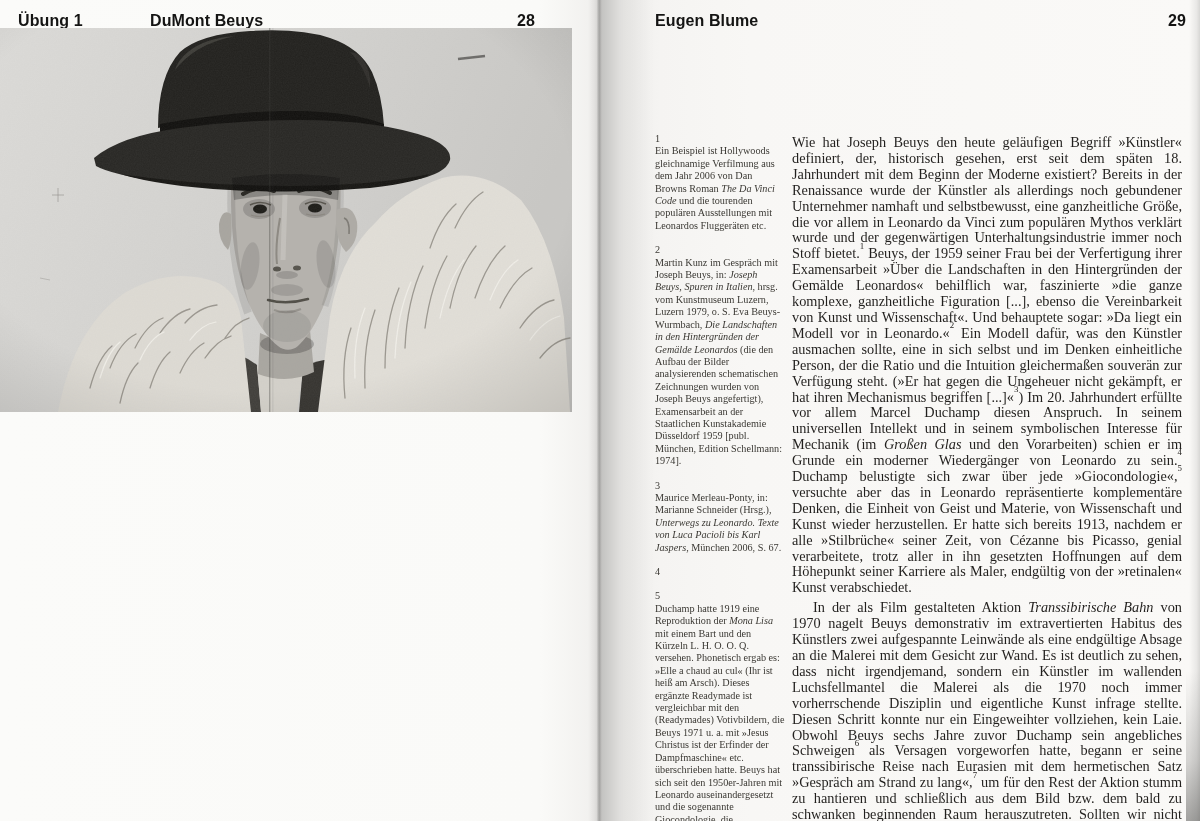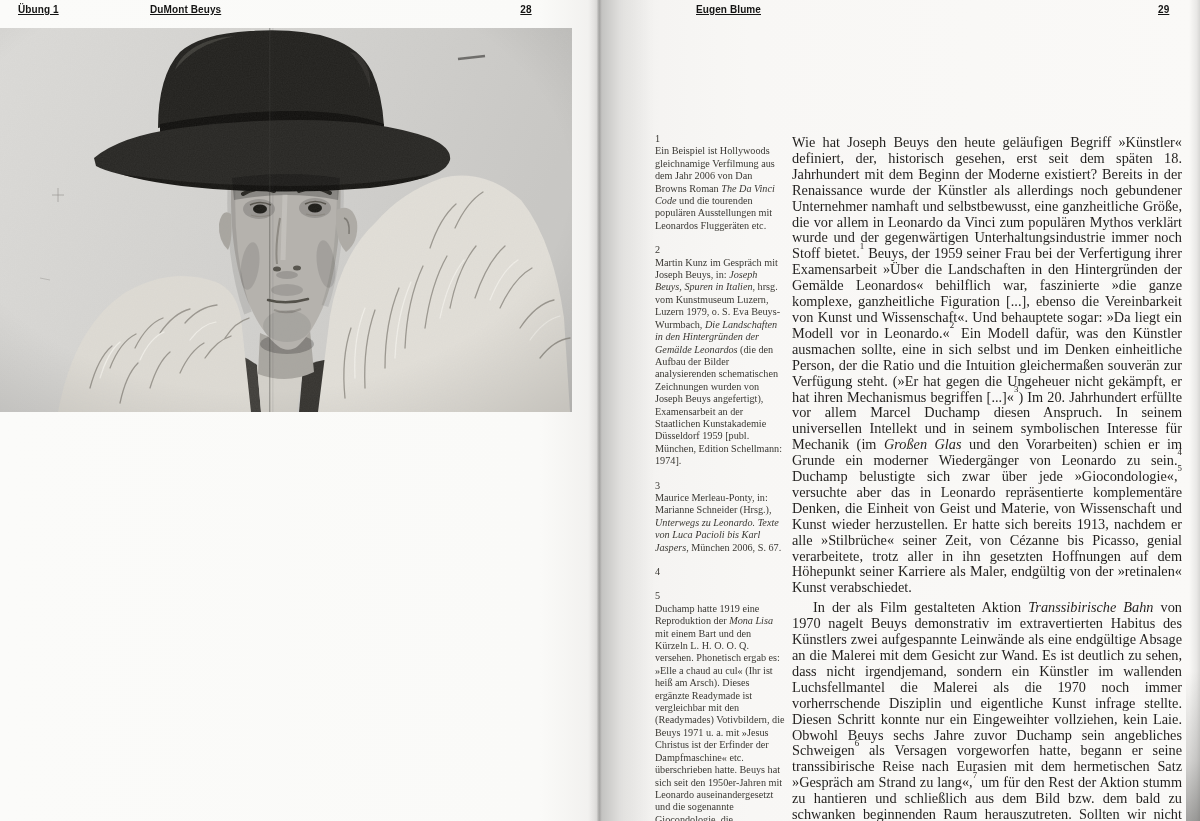--- a/index.html
+++ b/index.html
@@ -14,26 +14,26 @@
               background:linear-gradient(90deg,#e3e2e0 0%,#efeeec 4%,#f5f4f2 10%,#f8f7f5 25%,#faf9f7 100%);}
 
   .gutter{position:absolute;left:588px;top:0;width:66px;height:821px;pointer-events:none;
           background:linear-gradient(90deg,rgba(0,0,0,0) 0%,rgba(0,0,0,0.08) 13%,rgba(70,70,68,0.42) 17%,rgba(0,0,0,0.14) 21%,rgba(0,0,0,0.06) 48%,rgba(0,0,0,0) 100%);}
   .page-edge{position:absolute;right:0;top:0;width:11px;height:821px;pointer-events:none;
              background:linear-gradient(90deg,rgba(0,0,0,0) 0%,rgba(0,0,0,0.07) 70%,rgba(0,0,0,0.14) 100%);}
   .corner-shadow{position:absolute;right:0;bottom:0;width:14px;height:150px;pointer-events:none;
              background:linear-gradient(180deg,rgba(0,0,0,0) 0%,rgba(40,40,38,0.18) 60%,rgba(40,40,38,0.42) 100%);}
 
   
-  .runhead{position:absolute;top:4px;font-size:10px;font-weight:700;color:#141413;letter-spacing:.1px;text-decoration:underline;}
+  .runhead{position:absolute;top:12px;font-size:16px;font-weight:700;color:#141413;letter-spacing:.1px;}
   .rh-uebung{left:18px;}
   .rh-subject{left:150px;}
   .rh-pageno-left{left:512px;width:28px;text-align:center;}
-  .rh-author{left:55px;margin-left:41px;}
-  .rh-pageno-right{left:558px;width:28px;}
+  .rh-author{left:55px;}
+  .rh-pageno-right{left:558px;width:28px;text-align:right;}
 
   
   .photo{position:absolute;left:0;top:28px;width:572px;height:384px;margin:0;line-height:0;}
   .photo svg{display:block;}
 
   
   .title{position:absolute;left:53px;top:25px;margin:0;
          font-size:37px;line-height:41px;font-weight:700;letter-spacing:-1px;color:#0d0d0c;}
 
   

